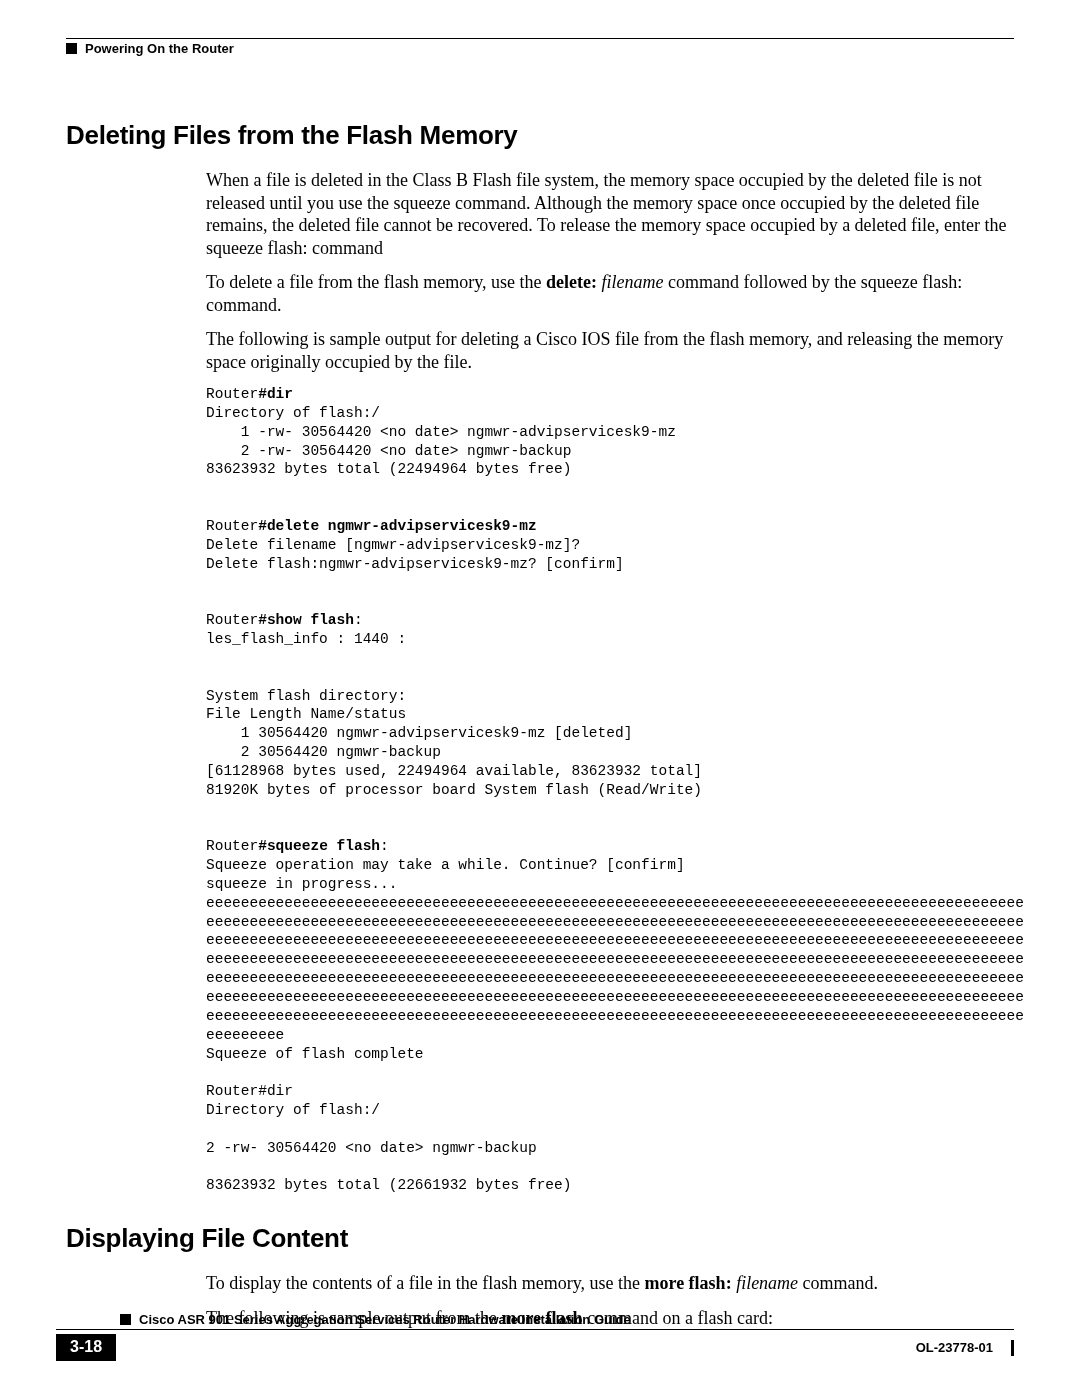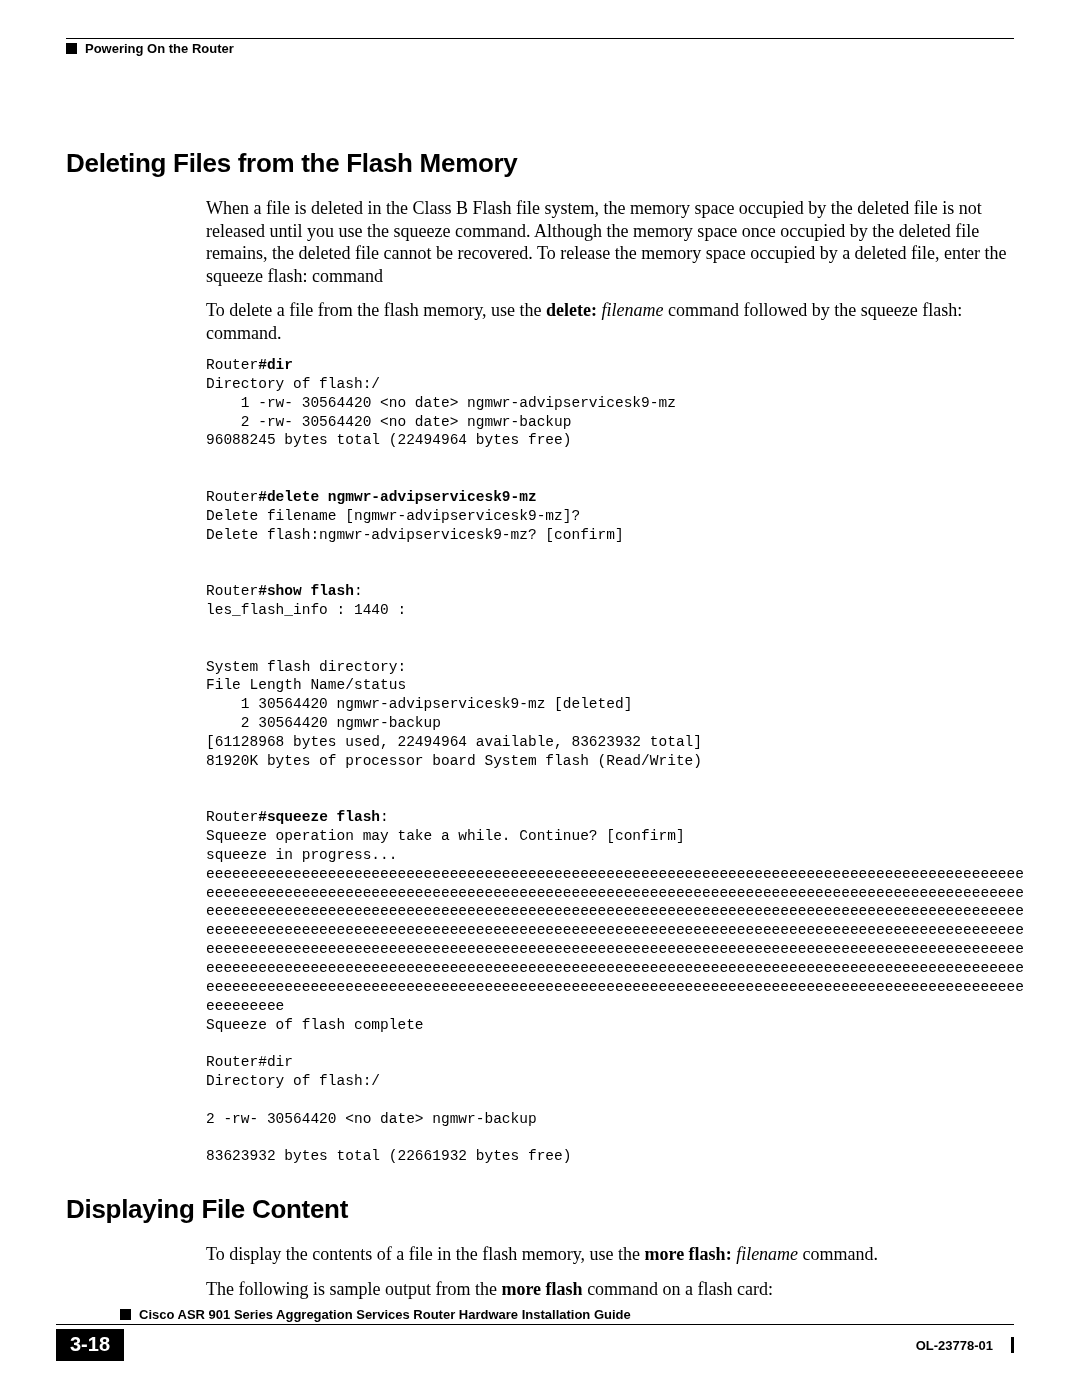--- a/index.html
+++ b/index.html
@@ -49,21 +49,21 @@
     background: #000;
     display: inline-block;
   }
   .content {
     padding-left: 0;
   }
   h2.section {
     font-family: Arial, Helvetica, sans-serif;
     font-weight: bold;
     font-size: 26px;
-    margin-top: 92px;
+    margin-top: 64px;
     margin-bottom: 18px;
     letter-spacing: -0.3px;
   }
   .body-indent {
     margin-left: 140px;
     margin-right: 0;
   }
   p.body {
     font-size: 18px;
     line-height: 1.25;
@@ -108,21 +108,21 @@
     align-items: center;
     font-family: Arial, Helvetica, sans-serif;
     font-weight: bold;
     font-size: 13px;
   }
   .page-badge {
     background: #000;
     color: #fff;
     font-family: Arial, Helvetica, sans-serif;
     font-weight: bold;
-    font-size: 20px;
+    font-size: 16px;
     padding: 4px 14px 5px 14px;
     display: inline-block;
   }
   .footer-right {
     display: flex;
     align-items: center;
     gap: 18px;
   }
 </style>
 </head>
@@ -138,26 +138,27 @@
 
 <div class="content">
 
   <h2 class="section">Deleting Files from the Flash Memory</h2>
 
   <div class="body-indent">
     <p class="body">When a file is deleted in the Class B Flash file system, the memory space occupied by the deleted file is not released until you use the squeeze command. Although the memory space once occupied by the deleted file remains, the deleted file cannot be recovered. To release the memory space occupied by a deleted file, enter the squeeze flash: command</p>
     <p class="body">
       <span>To delete a file from the flash memory, use the </span><span class="bold">delete:</span><span class="ital"> filename</span><span> command followed by the squeeze flash: command.</span>
     </p>
+    <p class="body">The following is sample output for deleting a Cisco IOS file from the flash memory, and releasing the memory space originally occupied by the file.</p>
 
 <pre class="code"><span>Router</span><b>#dir</b>
 <span>Directory of flash:/</span>
 <span>    1 -rw- 30564420 &lt;no date&gt; ngmwr-advipservicesk9-mz</span>
 <span>    2 -rw- 30564420 &lt;no date&gt; ngmwr-backup</span>
-<span>96088245 bytes total (22494964 bytes free)</span>
+<span>83623932 bytes total (22494964 bytes free)</span>
 
 
 <span>Router</span><b>#delete ngmwr-advipservicesk9-mz</b>
 <span>Delete filename [ngmwr-advipservicesk9-mz]?</span>
 <span>Delete flash:ngmwr-advipservicesk9-mz? [confirm]</span>
 
 
 <span>Router</span><b>#show flash</b><span>:</span>
 <span>les_flash_info : 1440 :</span>
 

